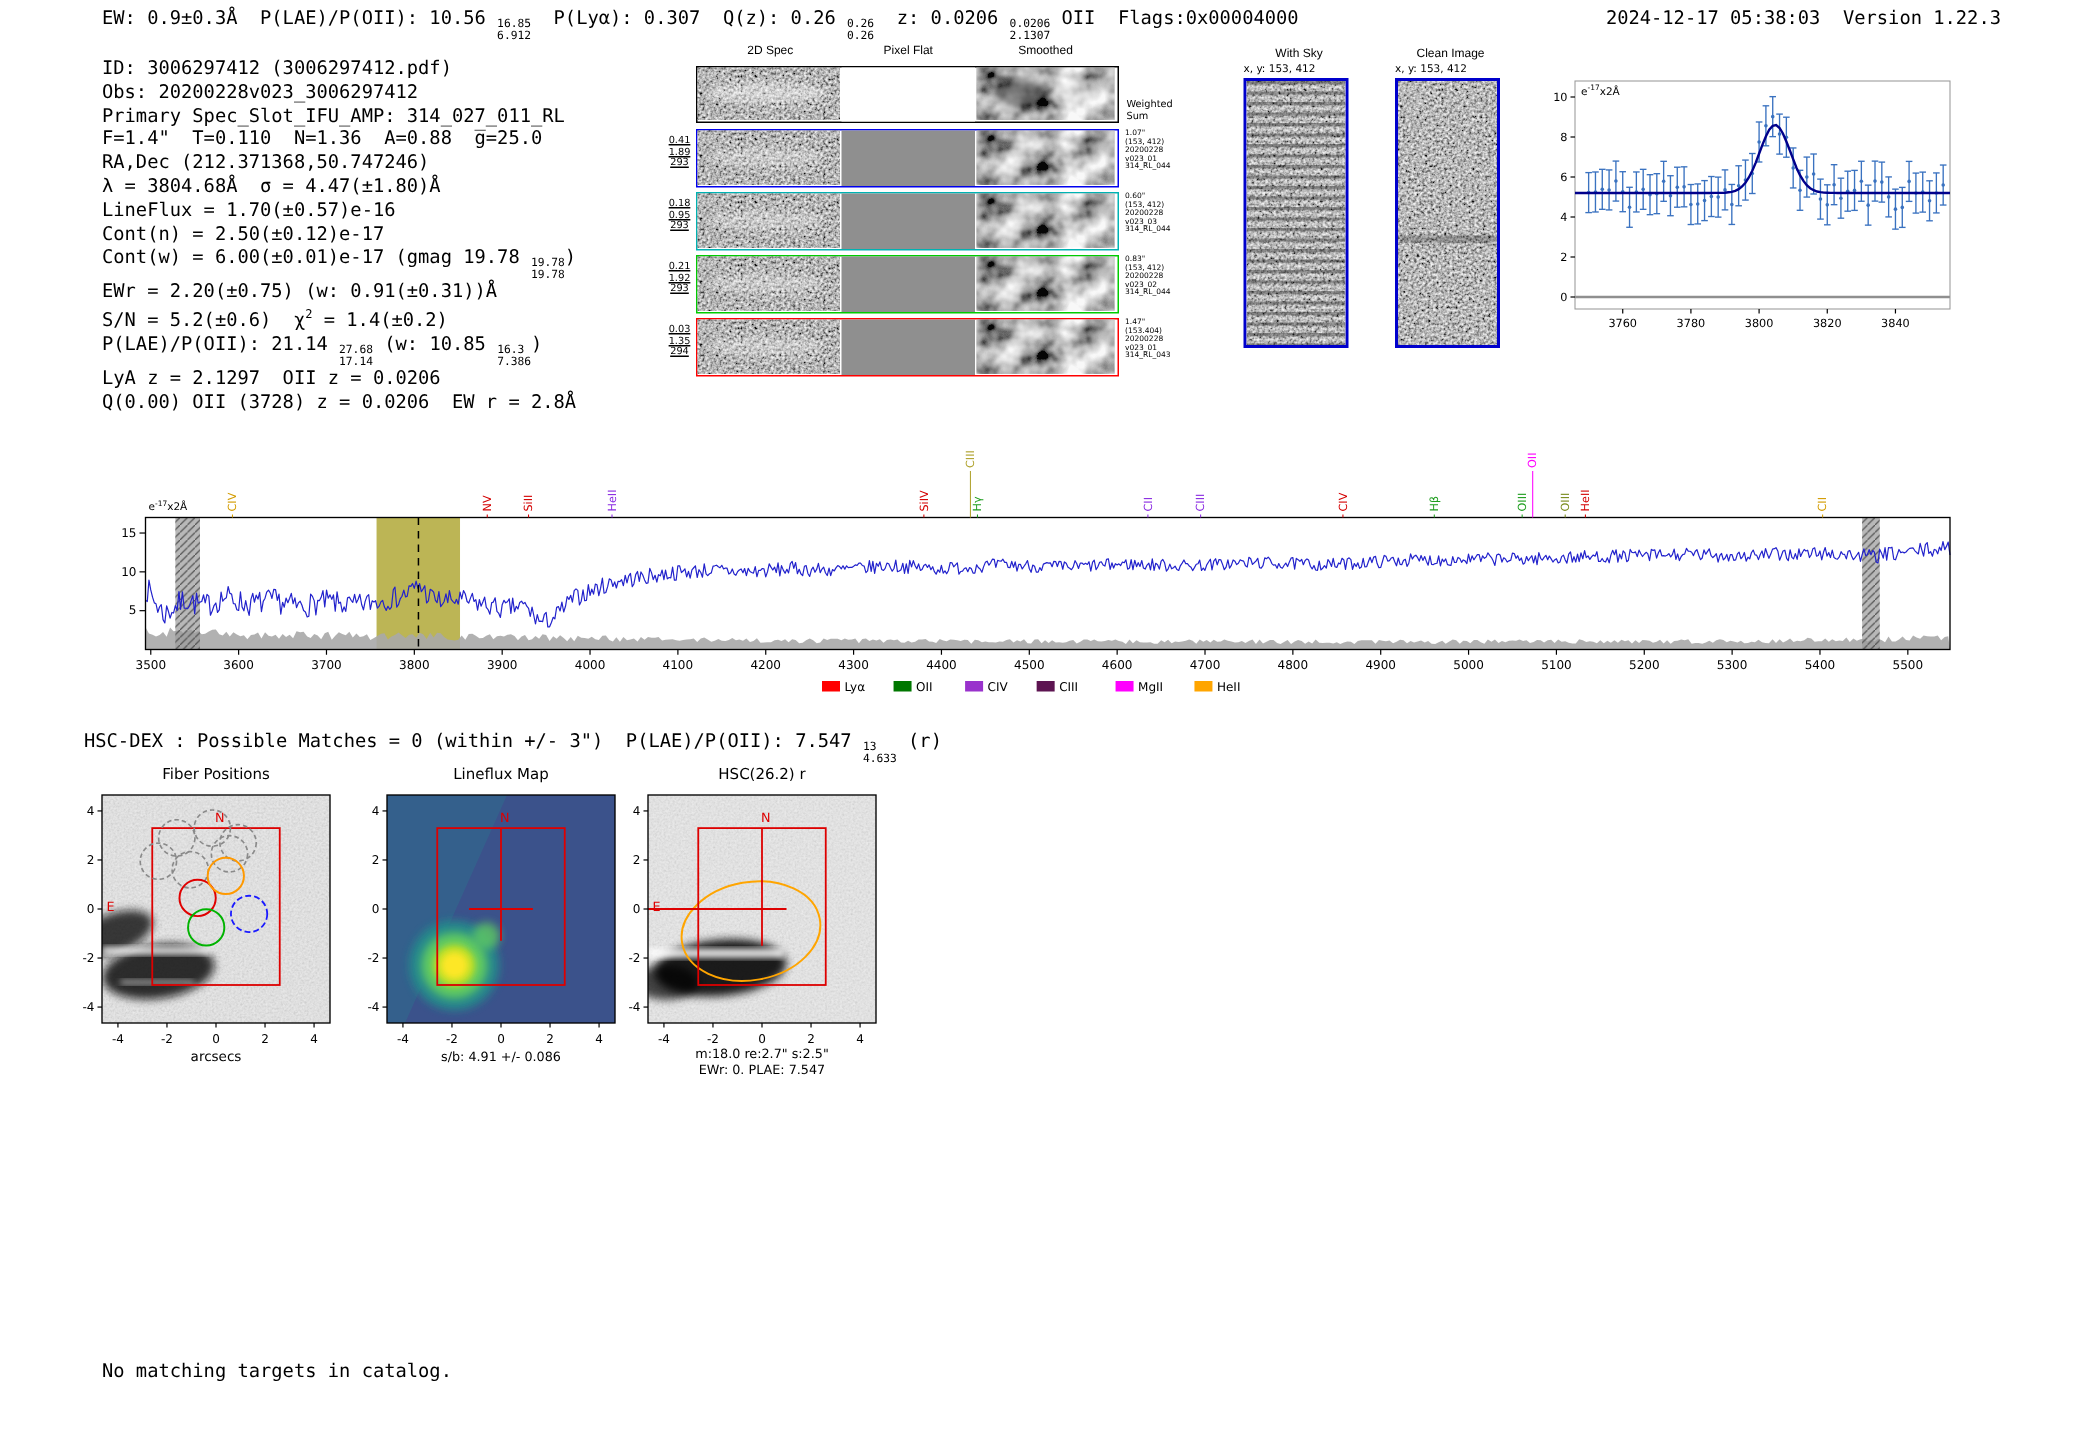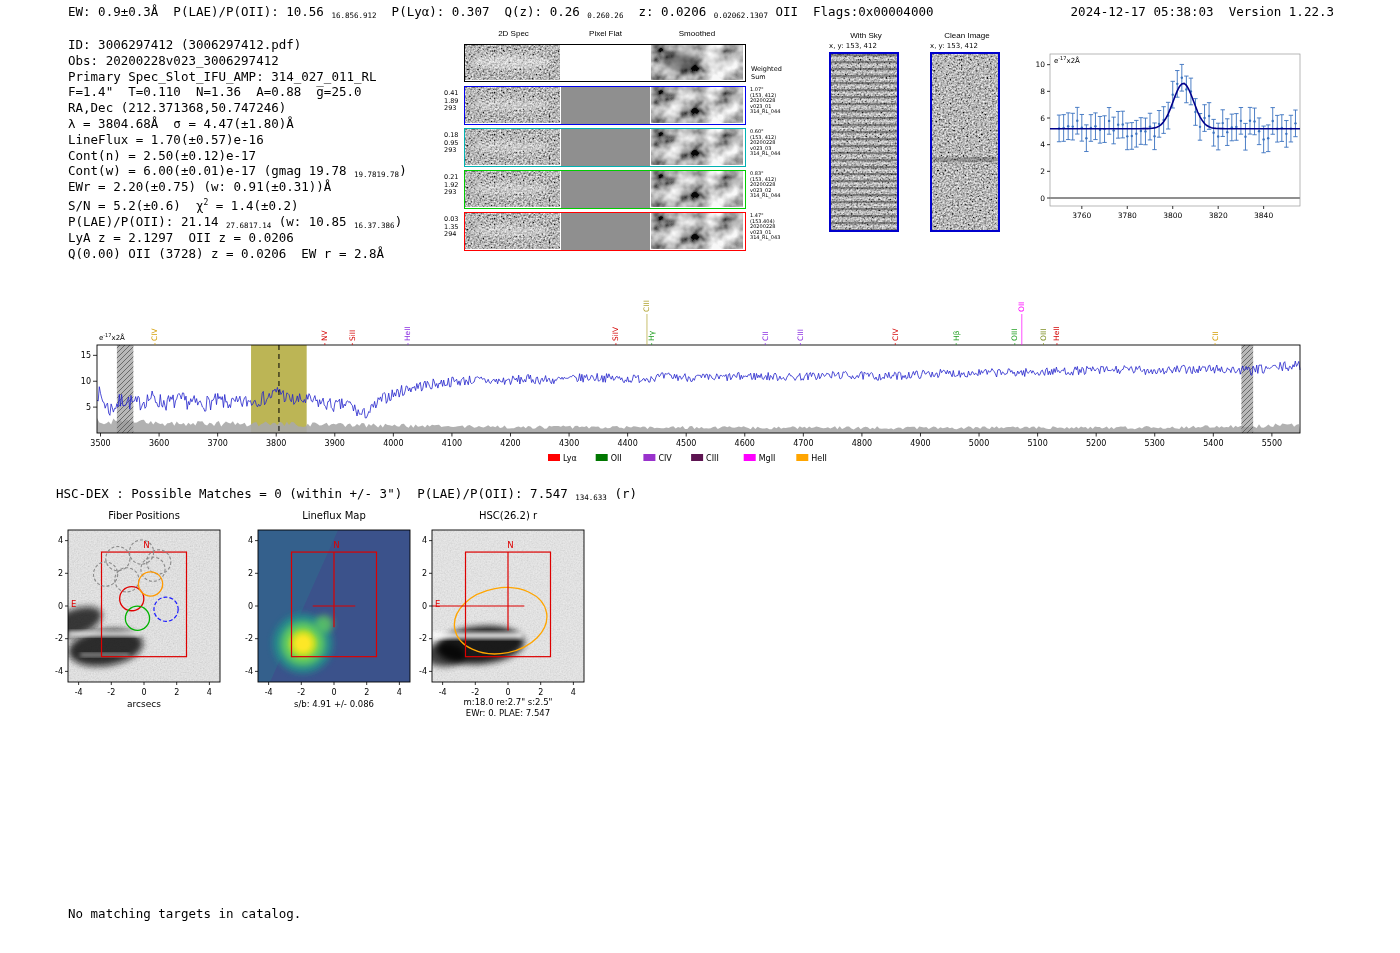--- a/index.html
+++ b/index.html
@@ -4,26 +4,26 @@
 <style>
   html,body{margin:0;padding:0;}
   body{width:1400px;height:953px;position:relative;background:#fff;color:#000;
        font-family:"DejaVu Sans Mono",monospace;overflow:hidden;}
   .abs{position:absolute;}
   .mono{font-size:12.5px;white-space:pre;}
   #header-left{left:68px;top:4px;}
   #header-right{right:66px;top:4px;}
   #info-block{left:68px;top:37px;line-height:15.8px;}
   #info-block .line{white-space:pre;}
-  .frac{display:inline-flex;flex-direction:row;vertical-align:-2px;font-size:7.5px;line-height:7.5px;font-family:"DejaVu Sans Mono",monospace;}
+  .frac{display:inline-flex;flex-direction:column;vertical-align:-2px;font-size:7.5px;line-height:7.5px;font-family:"DejaVu Sans Mono",monospace;}
   sup{font-size:8px;}
   .cut-title{font:8px "Liberation Sans","DejaVu Sans",sans-serif;text-align:center;}
   #cutout-rows{left:444px;top:86px;width:360px;height:170px;}
   .cut-row{position:absolute;left:0;width:360px;height:40px;}
-  .cut-left{position:absolute;left:0;top:4px;width:18px;text-align:left;font:6.5px/7.5px "DejaVu Sans",sans-serif;}
+  .cut-left{position:absolute;left:0;top:4px;width:18px;text-align:center;font:6.5px/7.5px "DejaVu Sans",sans-serif;text-decoration:underline;}
   .cut-strip{position:absolute;left:20px;top:0;width:282px;height:39px;border:1.5px solid #000;box-sizing:border-box;display:flex;gap:1px;background:#fff;}
   .cut-strip svg{height:100%;}
   .flat-seg{width:89px;height:100%;background:#8f8f8f;}
   .cut-right{position:absolute;left:306px;top:1px;font:5px/5.6px "DejaVu Sans",sans-serif;white-space:pre;}
   #wsum-row{left:464px;top:44px;width:282px;height:38px;border:1.5px solid #000;box-sizing:border-box;display:flex;gap:1px;background:#fff;}
   #wsum-label{left:751px;top:50px;font:6.5px/7.5px "DejaVu Sans",sans-serif;margin-top:16px;}
   .sky-panel{position:absolute;top:31px;width:74px;}
   .sky-title{text-align:center;font:8px "Liberation Sans","DejaVu Sans",sans-serif;}
   .sky-coords{font:7px "DejaVu Sans",sans-serif;margin-top:2px;}
   .sky-frame{margin-top:2px;border:2px solid #0000cc;width:66px;height:176px;overflow:hidden;}

